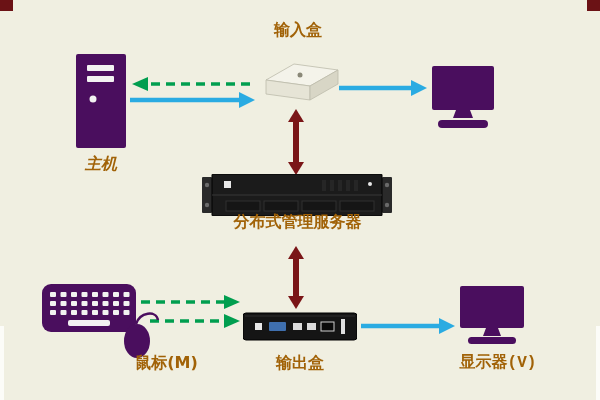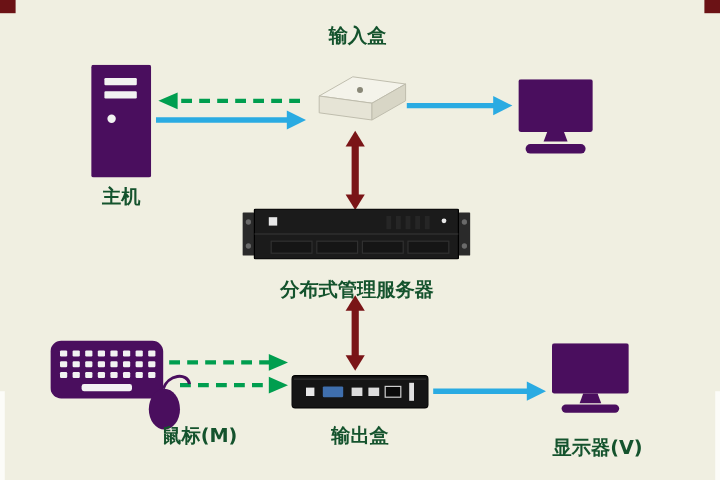--- a/index.html
+++ b/index.html
@@ -31,21 +31,21 @@
     background: #fcfcf8;
   }
   .edge-strip.bl { left: 0; }
   .edge-strip.br { right: 0; }
   .node { position: absolute; }
   .label {
     position: absolute;
     font-weight: bold;
     font-size: 16px;
     line-height: 20px;
-    color: #14532d;
+    color: #a16207;
     text-align: center;
     white-space: nowrap;
   }
   .arrow-layer {
     position: absolute;
     left: 0;
     top: 0;
     width: 600px;
     height: 400px;
   }
@@ -194,19 +194,19 @@
     <rect x="98" y="9" width="4" height="15" fill="#e0e0e0"></rect>
   </svg>
 
   <svg class="node" style="left:460px; top:286px;" width="64" height="62">
     <rect x="0" y="0" width="64" height="42" rx="2" fill="#4a0e5e"></rect>
     <polygon points="26,42 38,42 41,50 23,50" fill="#4a0e5e"></polygon>
     <rect x="8" y="51" width="48" height="7" rx="3.5" fill="#4a0e5e"></rect>
   </svg>
 
   <div class="label" style="left:253px; top:20px; width:90px;">输入盒</div>
-  <div class="label" style="left:70px; top:154px; width:62px;">主机</div>
-  <div class="label" style="left:195px; top:232px; width:205px;">分布式管理服务器</div>
+  <div class="label" style="left:70px; top:154px; width:62px;font-style:italic;">主机</div>
+  <div class="label" style="left:195px; top:212px; width:205px;">分布式管理服务器</div>
   <div class="label" style="left:124px; top:353px; width:85px;">鼠标(M)</div>
   <div class="label" style="left:246px; top:353px; width:108px;">输出盒</div>
-  <div class="label" style="left:448px; top:363px; width:100px;">显示器(V)</div>
+  <div class="label" style="left:448px; top:353px; width:100px;font-family:Liberation Mono, monospace;">显示器(V)</div>
 
 </div>
 
 </body></html>

